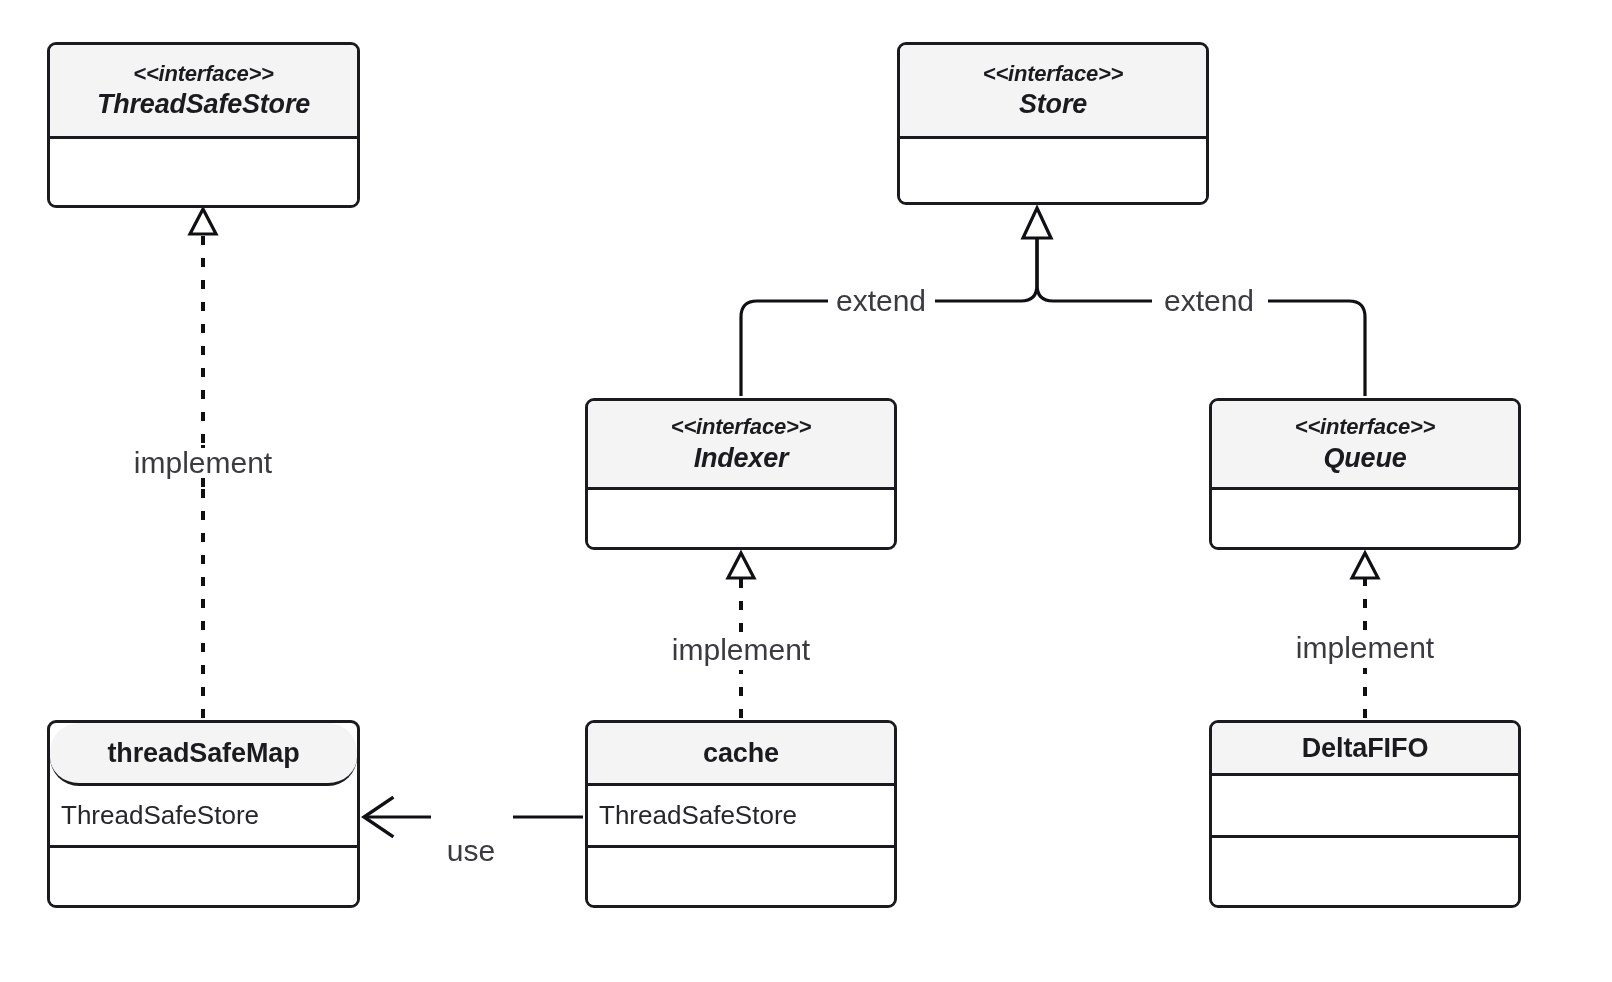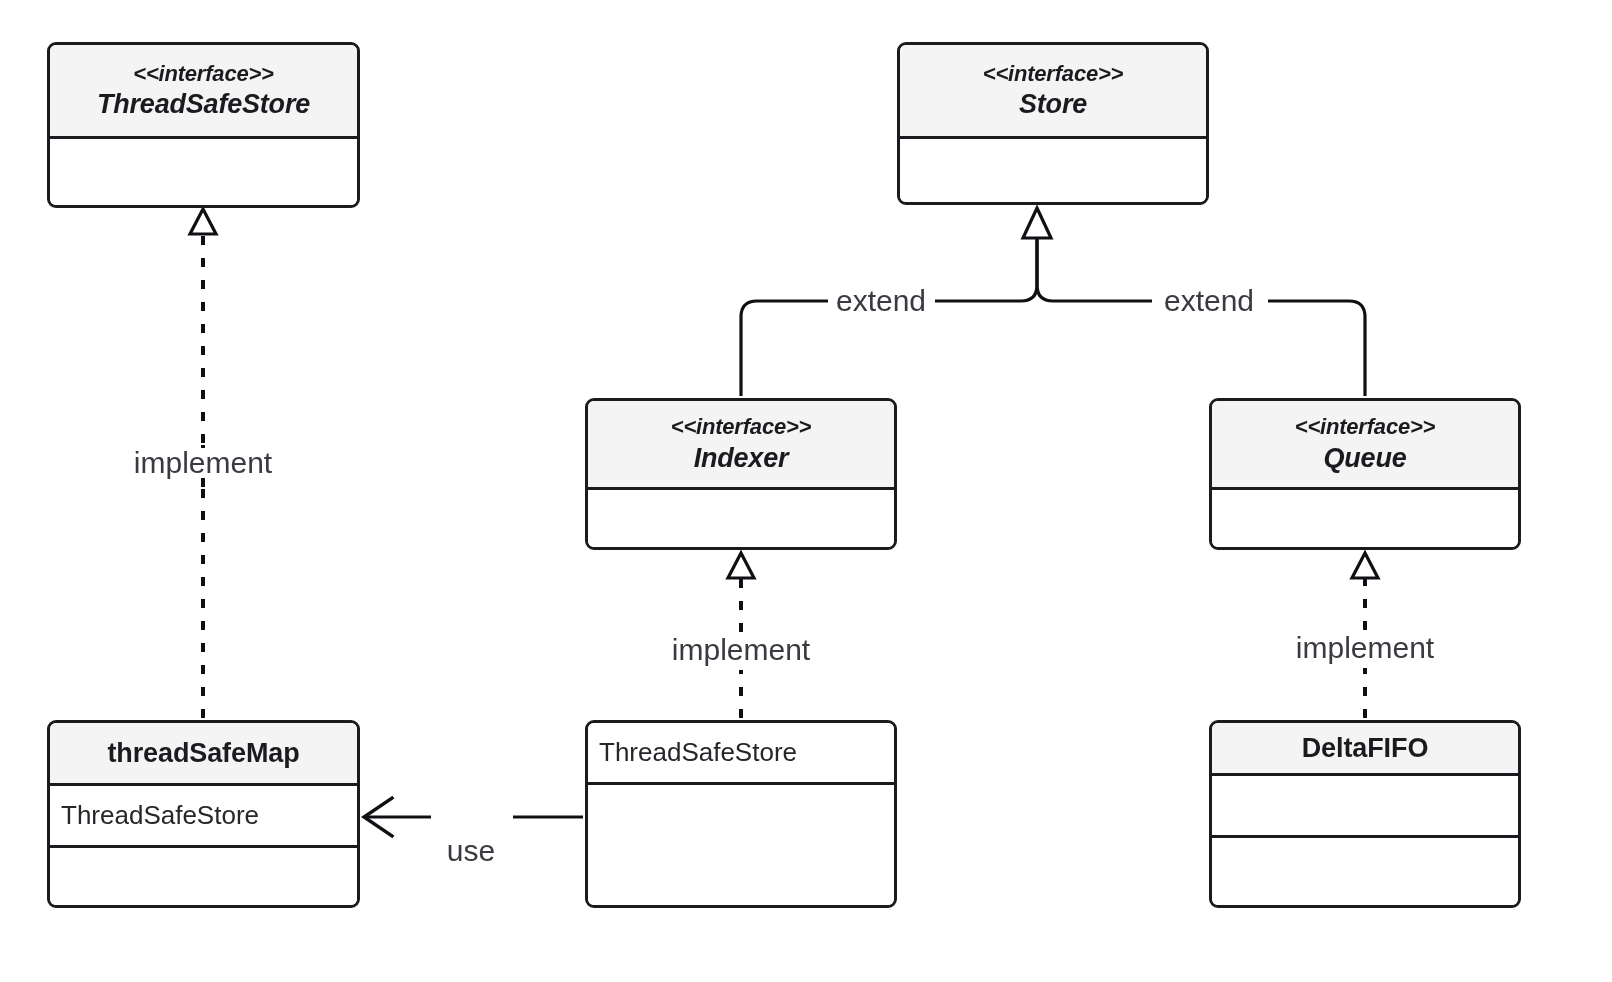--- a/index.html
+++ b/index.html
@@ -203,30 +203,33 @@
 
   <div class="uml-box" style="left:1209px; top:398px; width:312px; height:152px;">
     <div class="uml-header" style="height:89px;">
       <div class="stereotype">&lt;&lt;interface&gt;&gt;</div>
       <div class="typename">Queue</div>
     </div>
     <div class="uml-compartment" style="flex:1;"></div>
   </div>
 
   <div class="uml-box" style="left:47px; top:720px; width:313px; height:188px;">
-    <div class="uml-header" style="height:63px;">
+    <div class="uml-header" style="height:63px;border-radius:29px;">
       <div class="classname">threadSafeMap</div>
     </div>
     <div class="uml-compartment divided" style="height:62px;">
       <span>ThreadSafeStore</span>
     </div>
     <div class="uml-compartment" style="flex:1;"></div>
   </div>
 
   <div class="uml-box" style="left:585px; top:720px; width:312px; height:188px;">
+    <div class="uml-header" style="height:63px;">
+      <div class="classname">cache</div>
+    </div>
     <div class="uml-compartment divided" style="height:62px;">
       <span>ThreadSafeStore</span>
     </div>
     <div class="uml-compartment" style="flex:1;"></div>
   </div>
 
   <div class="uml-box" style="left:1209px; top:720px; width:312px; height:188px;">
     <div class="uml-header" style="height:53px;">
       <div class="classname">DeltaFIFO</div>
     </div>

